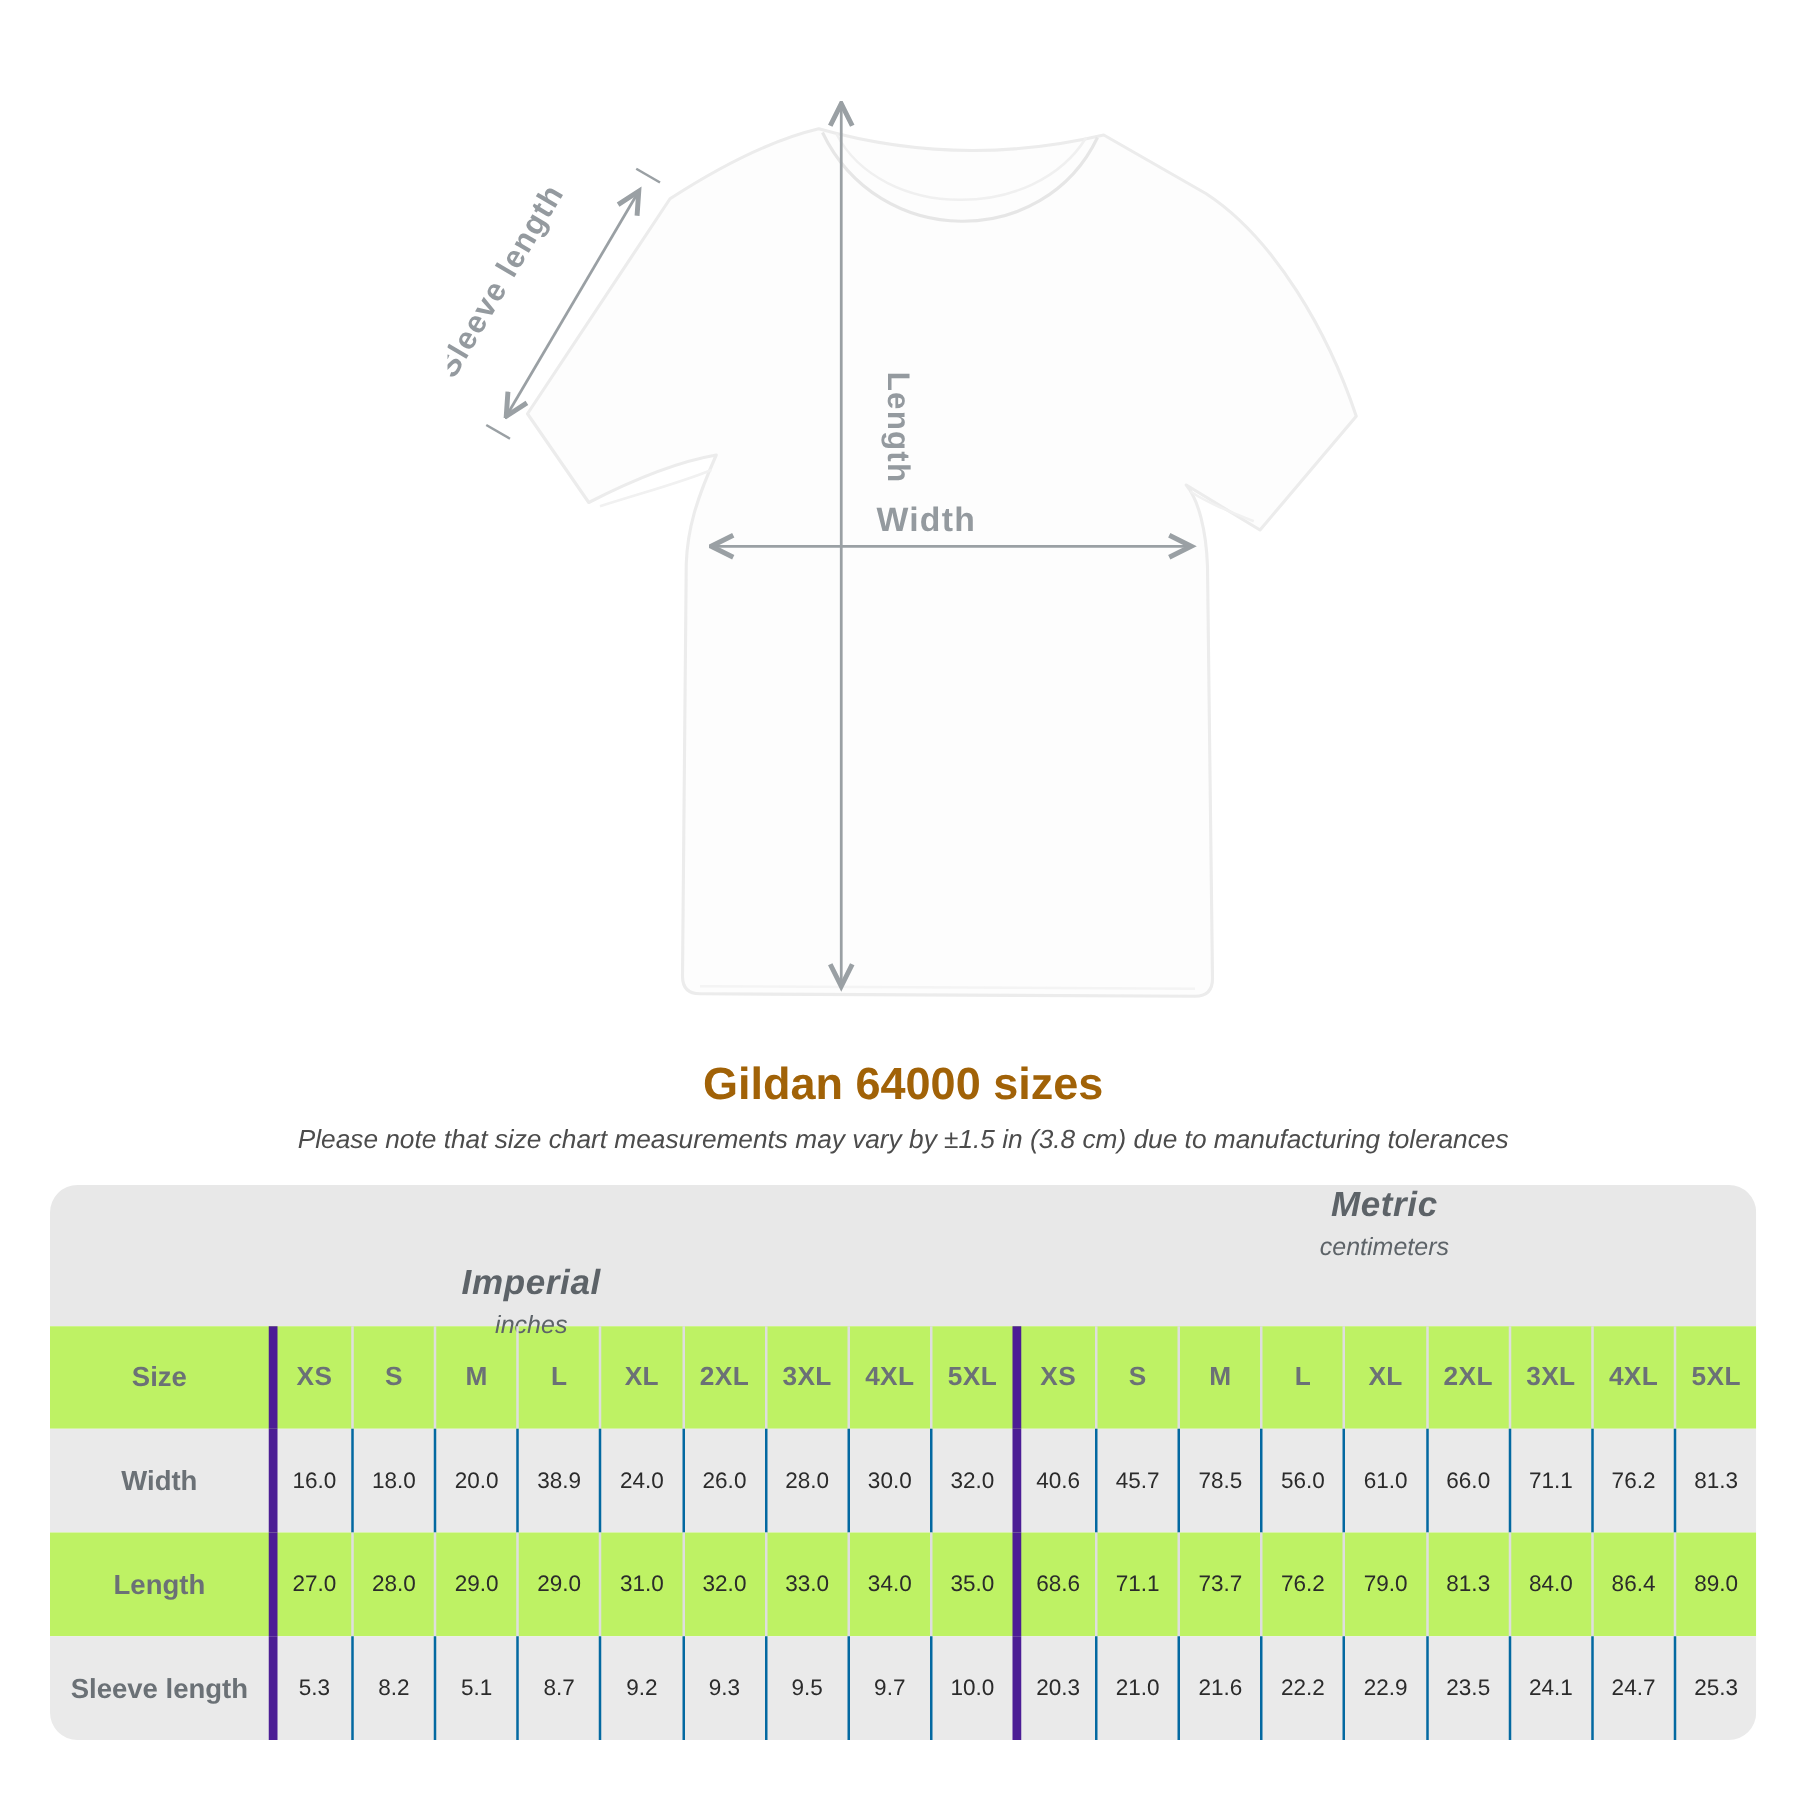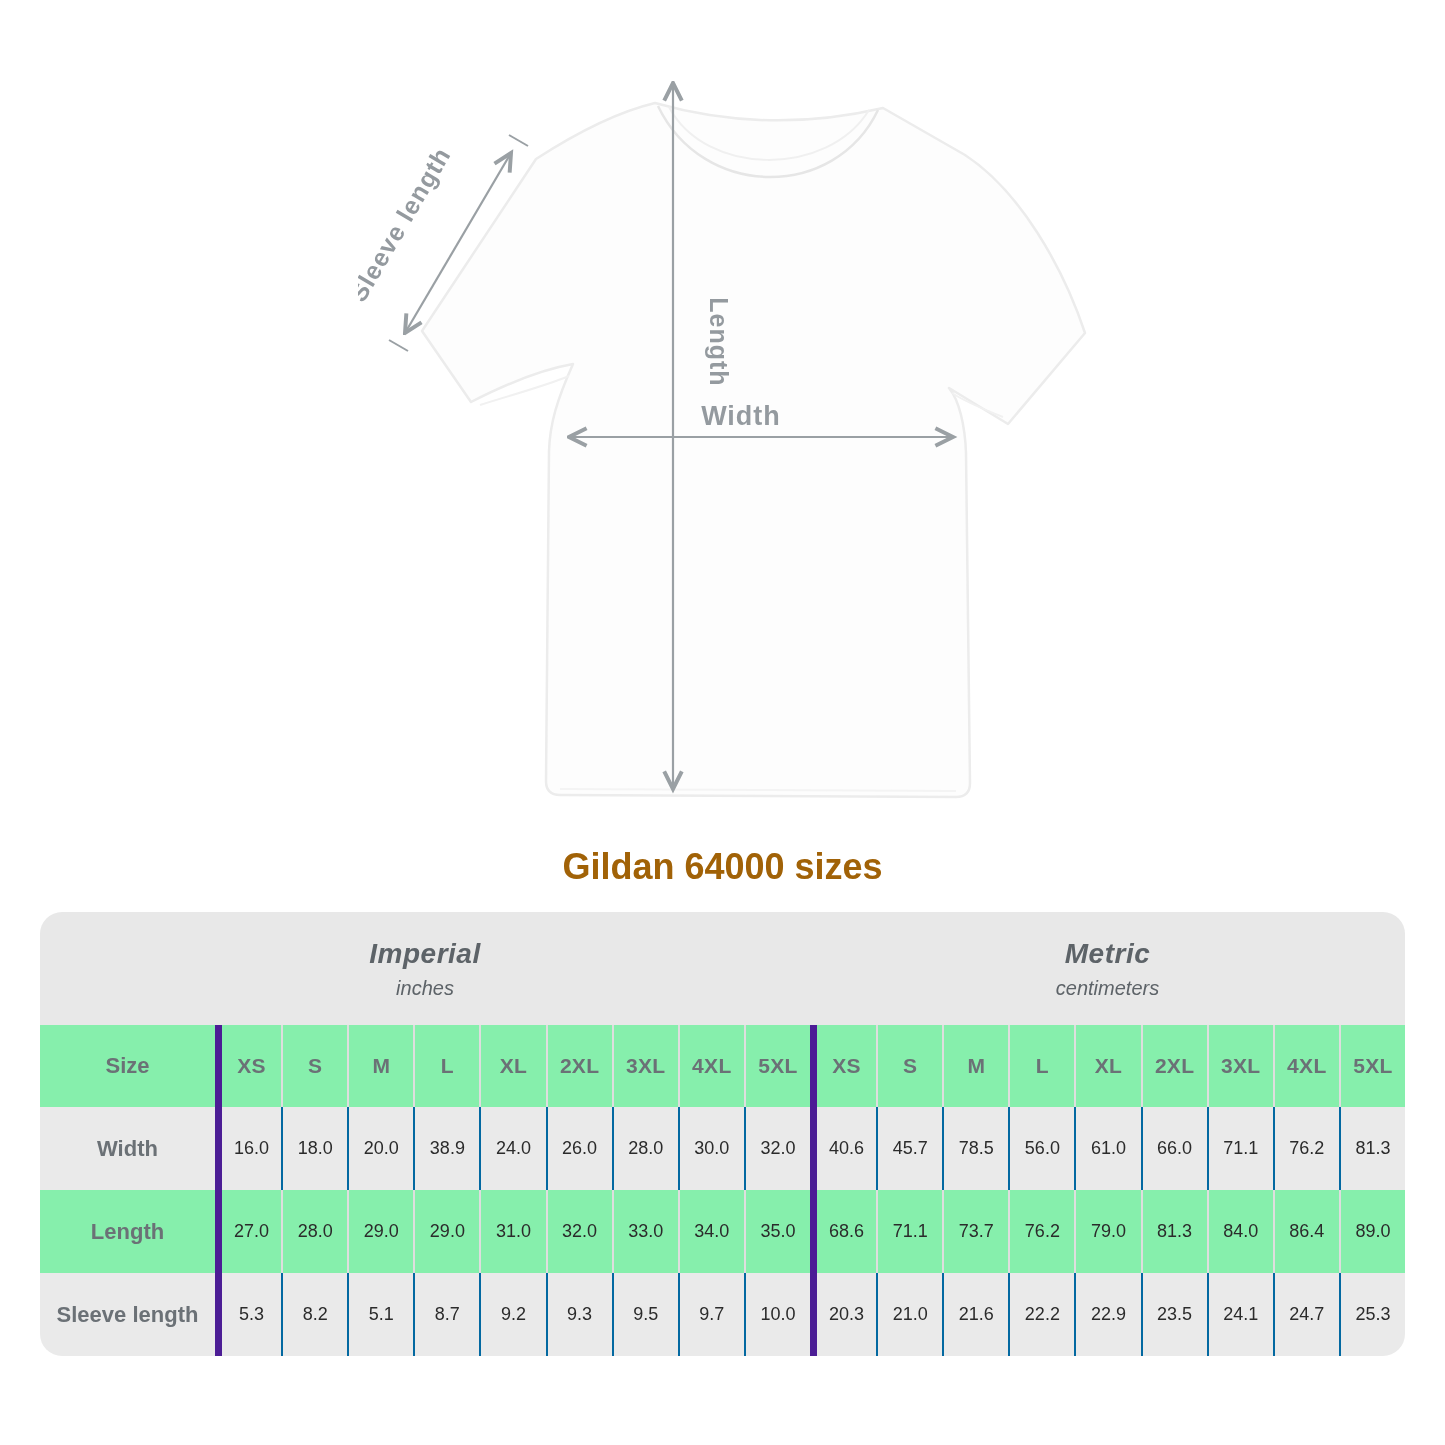--- a/index.html
+++ b/index.html
@@ -28,21 +28,21 @@
     background:#e8e8e8; height:113px;
   }
   .unit { display:flex; flex-direction:column; justify-content:center; align-items:center; gap:7px; }
   .unit-imperial { grid-column:1 / 11; }
   .unit-metric   { grid-column:11 / 20; }
   .unit-label { font-style:italic; font-weight:bold; font-size:28px; color:#5d6368; letter-spacing:.5px; }
   .unit-sub   { font-style:italic; font-size:20px; color:#5d6368; }
   .trow {
     display:grid; grid-template-columns:175px repeat(18, 1fr); height:83px;
   }
-  .trow.rw { background:#86efac; }
+  .trow.rw { background:#bef264; }
   .trow.rg { background:#eaeaea; }
   .c { display:flex; align-items:center; justify-content:center; }
   .hc  { font-weight:bold; font-size:21px; color:#6b7176; letter-spacing:.3px; }
   .lbl { font-weight:bold; font-size:22px; color:#6b7176; }
   .vc  { font-size:18px; color:#2b2b2b; }
   .rw .sep { border-left:2px solid #dedede; }
   .rg .sep { border-left:2px solid #0369a1; }
   .rw .ws, .rg .ws { border-left:7px solid #4c1d95; }
 </style>
 </head>
@@ -96,31 +96,32 @@
         <line x1="31" y1="285" x2="50" y2="296" stroke-width="2"></line>
       </g>
 
       <text class="dim-label" x="77" y="190" font-size="25" text-anchor="middle" transform="rotate(-59.5 77 190) translate(0 -32)">Sleeve length</text>
       <text class="dim-label" x="338" y="287" font-size="25" text-anchor="middle" transform="rotate(90 338 287) translate(0 -14)">Length</text>
       <text class="dim-label" x="383" y="370" font-size="27" text-anchor="middle">Width</text>
     </svg>
   </div>
 
   <h1 class="page-title">Gildan 64000 sizes</h1>
+  <p class="subtitle">Please note that size chart measurements may vary by ±1.5 in (3.8 cm) due to manufacturing tolerances</p>
 
   <div class="size-table">
 
     <div class="band">
+      <div class="unit unit-metric">
+        <div class="unit-label">Metric</div>
+        <div class="unit-sub">centimeters</div>
+      </div>
       <div class="unit unit-imperial">
         <div class="unit-label">Imperial</div>
         <div class="unit-sub">inches</div>
-      </div>
-      <div class="unit unit-metric">
-        <div class="unit-label">Metric</div>
-        <div class="unit-sub">centimeters</div>
       </div>
     </div>
 
     <div class="trow rw" style="height:82px">
       <div class="c lbl">Size</div>
       <div class="c hc ws">XS</div>
       <div class="c hc sep">S</div>
       <div class="c hc sep">M</div>
       <div class="c hc sep">L</div>
       <div class="c hc sep">XL</div>

